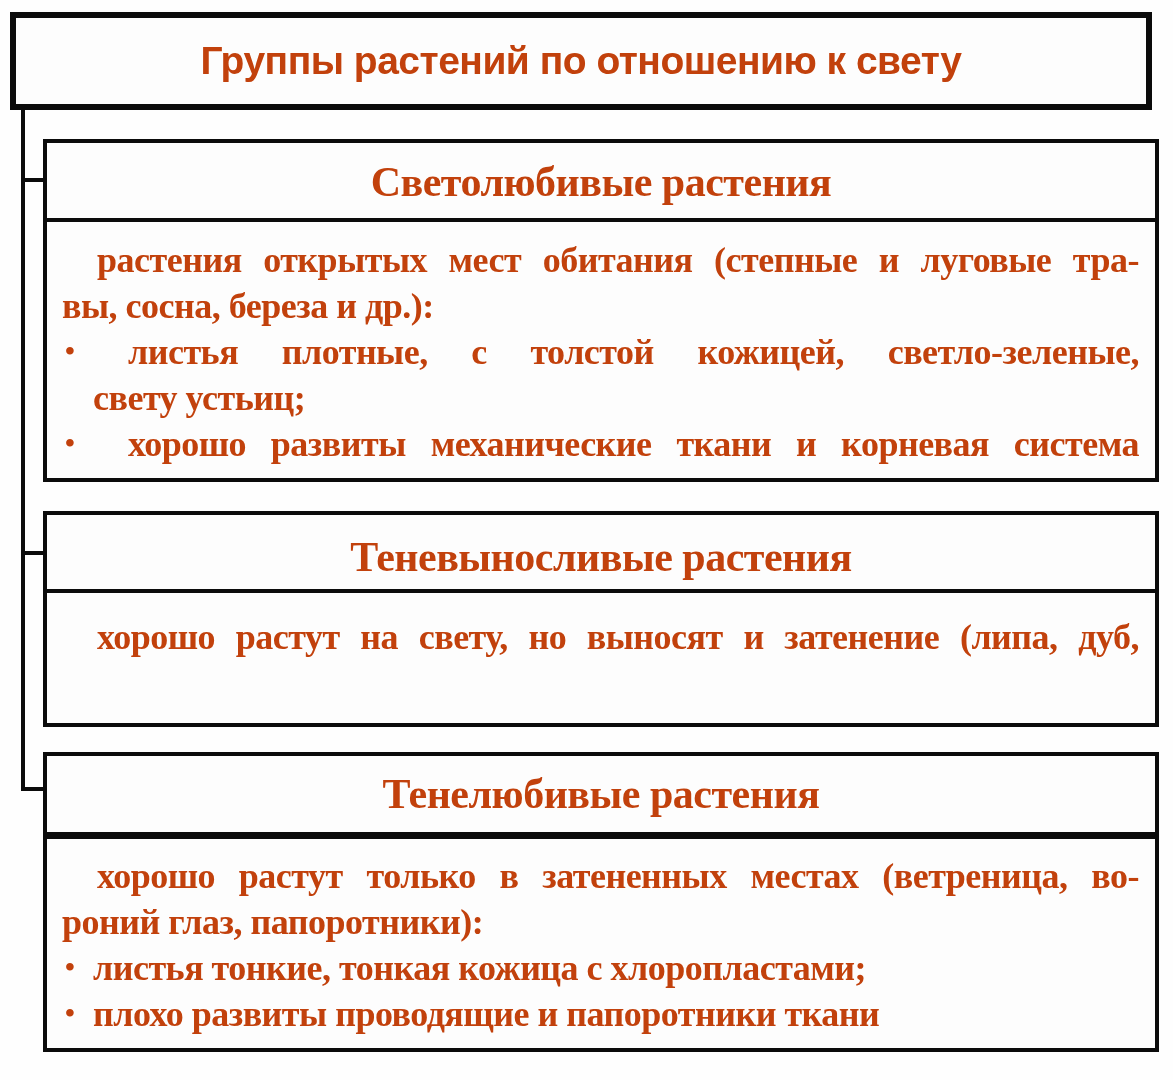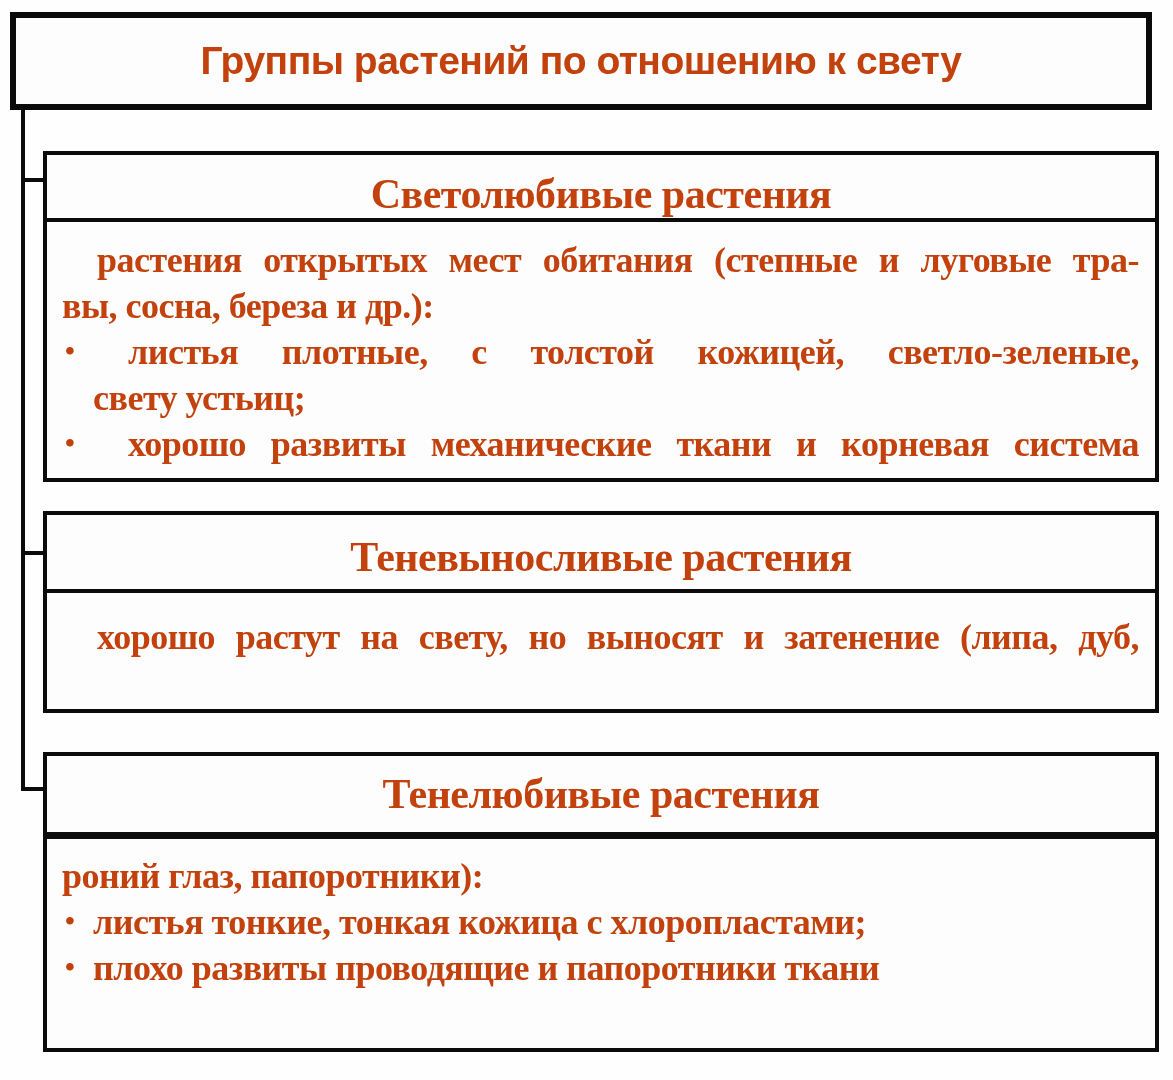--- a/index.html
+++ b/index.html
@@ -35,24 +35,24 @@
     display:flex; align-items:center; justify-content:center;
     font-weight:bold; font-size:42px; letter-spacing:-0.5px;
     white-space:nowrap;
   }
   .sec-body {
     left:43px; width:1116px;
     border:4px solid #0b0b0b;
     font-weight:bold; font-size:36px; line-height:46px;
     letter-spacing:-0.5px;
   }
-  .hdr-1 { top:151px; height:86px;justify-content:center; }
+  .hdr-1 { top:139px; height:86px;justify-content:center; }
   .bdy-1 { top:218px; height:264px; padding:15px 16px 0 15px; }
   .hdr-2 { top:511px; height:92px; }
-  .bdy-2 { top:589px; height:124px; padding:21px 16px 8px 15px; }
+  .bdy-2 { top:589px; height:138px; padding:21px 16px 8px 15px; }
   .hdr-3 { top:752px; height:84px; }
   .bdy-3 { top:835px; height:217px; padding:14px 16px 0 15px; }
 
   .line { white-space:normal; }
   .line.stretch { text-align:justify; text-align-last:justify; white-space:nowrap;margin-left:35px; }
 
   .bullet { position:relative; padding-left:31px; }
   .bullet .dot {
     position:absolute; left:3px; top:-1px;
     font-size:0.78em;
@@ -93,20 +93,21 @@
     <span>Теневыносливые растения</span>
   </div>
   <div class="box sec-body bdy-2">
     <div class="line stretch">хорошо растут на свету, но выносят и затенение (липа, дуб,</div>
   </div>
 
   <div class="box sec-header hdr-3">
     <span>Тенелюбивые растения</span>
   </div>
   <div class="box sec-body bdy-3">
+    <div class="line stretch">хорошо растут только в затененных местах (ветреница, во-</div>
     <div class="line">роний глаз, папоротники):</div>
     <div class="bullet">
       <span class="dot">•</span>
       <div class="line">листья тонкие, тонкая кожица с хлоропластами;</div>
     </div>
     <div class="bullet">
       <span class="dot">•</span>
       <div class="line">плохо развиты проводящие и папоротники ткани</div>
     </div>
   </div>

